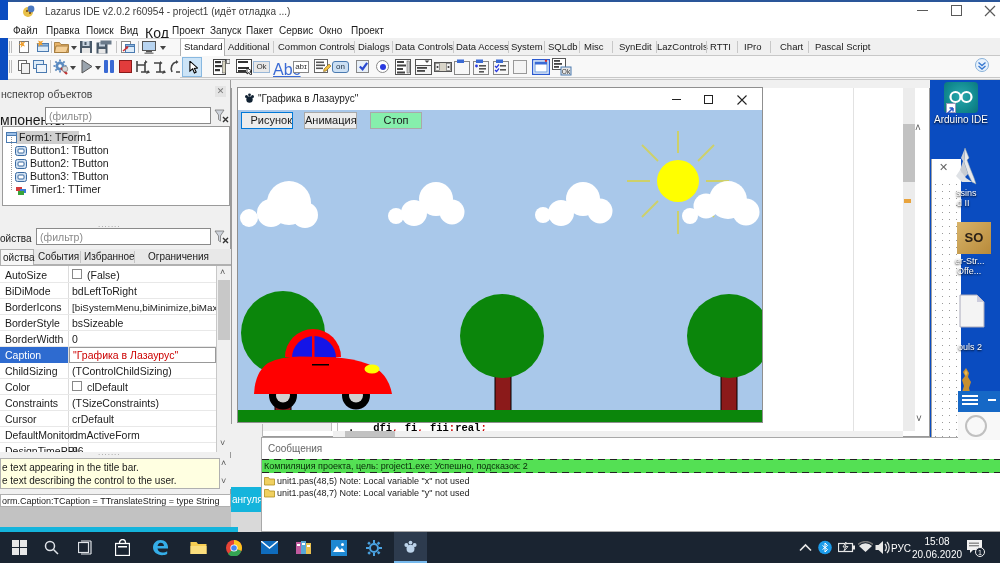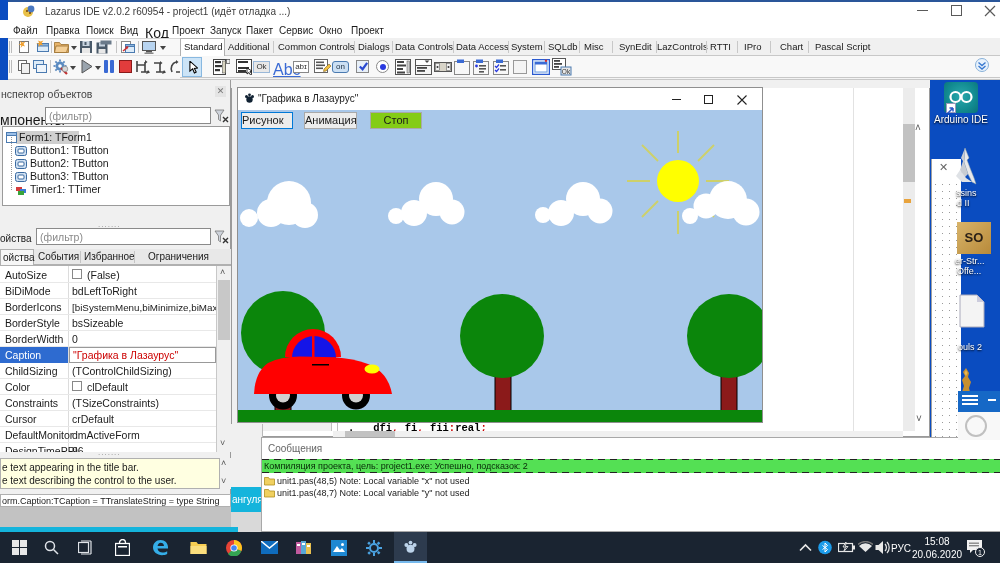--- a/index.html
+++ b/index.html
@@ -561,23 +561,23 @@
   <circle cx="45" cy="285.5" r="7" fill="#d0d0d0"></circle>
   <circle cx="118" cy="285.5" r="7" fill="#d0d0d0"></circle>
   <path d="M47 247 A 28 28 0 0 1 103 247 Z" fill="#ff0000"></path>
   <path d="M54 248 A 22 22 0 0 1 98 248 Z" fill="#1515e8"></path>
   <rect x="74" y="226" width="2.5" height="22" fill="#ff0000"></rect>
   <path d="M16 284 Q17 262 30 253 Q42 246.5 62 246.5 L97 247.2 Q115 248.5 130 254 Q150 262 154 284 Z" fill="#ff0000"></path>
   <ellipse cx="134" cy="259" rx="7.5" ry="4.5" fill="#ffff00"></ellipse>
   <rect x="74" y="254" width="17" height="1.5" fill="#000"></rect>
  </svg>
 
- <div class="a" style="left:3px;top:24px;width:52px;height:17px;background:#ececec;border:1px solid #0078d7;text-align:left;line-height:15px;font-size:11px">Рисунок</div>
+ <div class="a" style="left:3px;top:24px;width:52px;height:17px;background:#ececec;border:1px solid #0078d7;text-align:right;line-height:15px;font-size:11px">Рисунок</div>
  <div class="a" style="left:66px;top:24px;width:53px;height:17px;background:#ececec;border:1px solid #a9a9a9;text-align:center;line-height:15px;font-size:11px">Анимация</div>
- <div class="a" style="left:132px;top:24px;width:52px;height:17px;background:#84cc16;border:1px solid #a9a9a9;text-align:center;line-height:15px;font-size:11px">Стоп</div>
+ <div class="a" style="left:132px;top:24px;width:52px;height:17px;background:#86efac;border:1px solid #a9a9a9;text-align:center;line-height:15px;font-size:11px">Стоп</div>
 </div>
 
 <div id="task" class="a" style="left:0;top:532px;width:1000px;height:31px;background:#1a2431">
  <svg class="a" style="left:12px;top:8px" width="15" height="15" viewBox="0 0 15 15">
       <rect x="0" y="0" width="7" height="7" fill="#e8e8e8"></rect>
       <rect x="8" y="0" width="7" height="7" fill="#e8e8e8"></rect>
       <rect x="0" y="8" width="7" height="7" fill="#e8e8e8"></rect>
       <rect x="8" y="8" width="7" height="7" fill="#e8e8e8"></rect>
     </svg>
  <svg class="a" style="left:44px;top:8px" width="15" height="15" viewBox="0 0 15 15">

